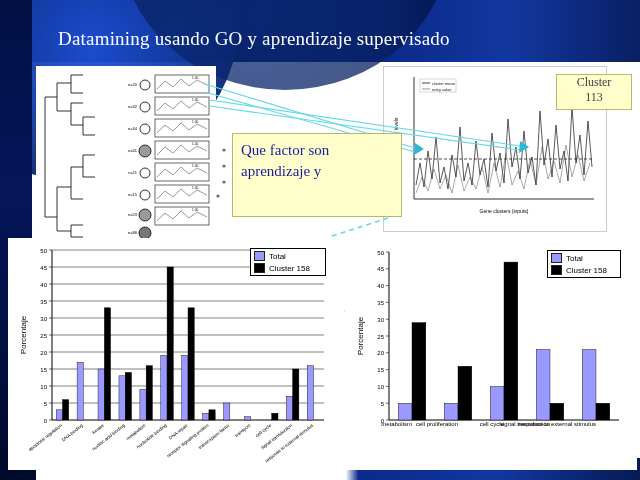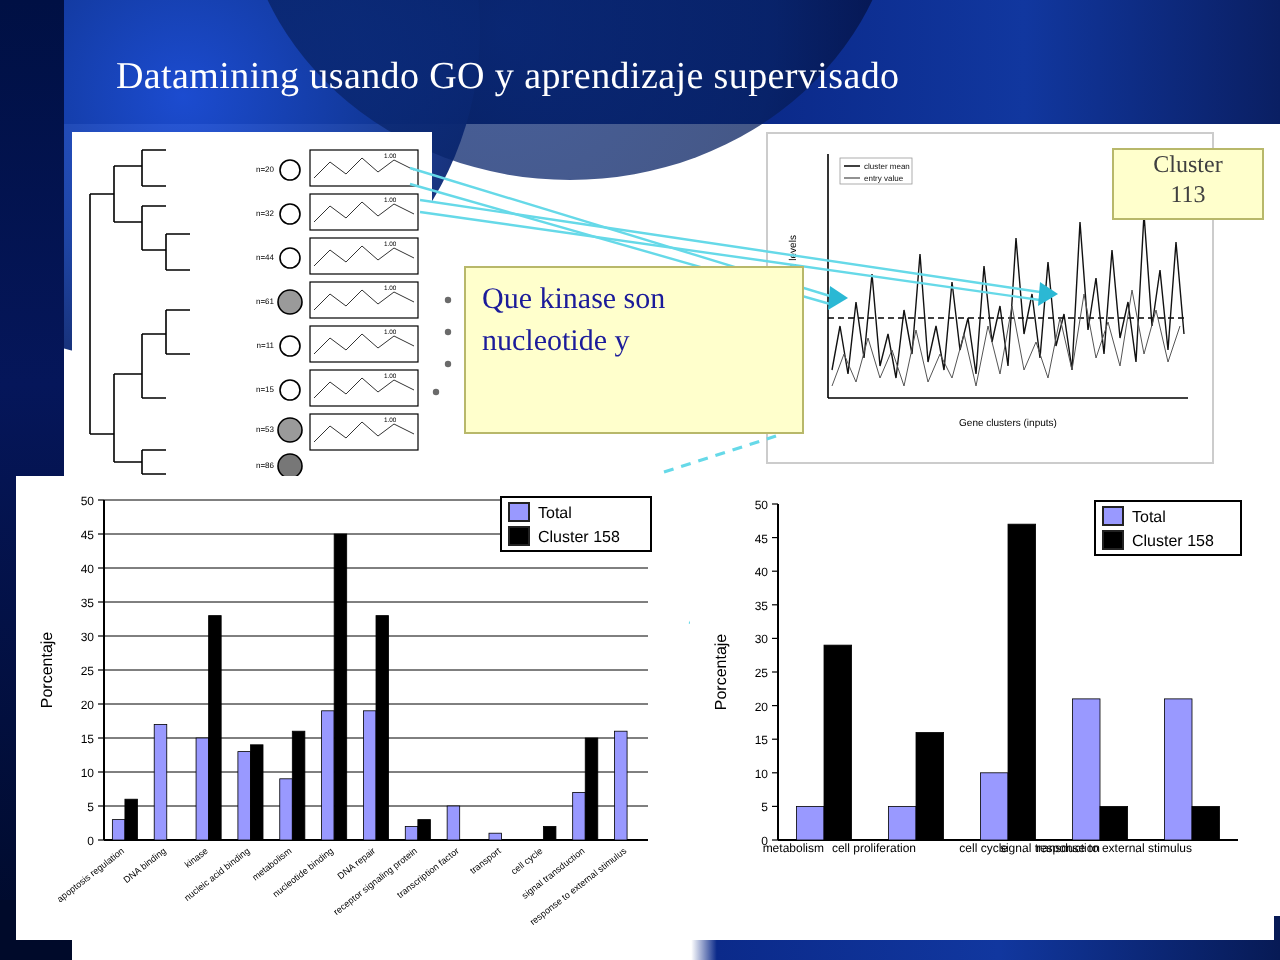--- a/index.html
+++ b/index.html
@@ -226,22 +226,22 @@
       <circle cx="218" cy="196" r="1.6"></circle>
     </g>
   </svg>
 
   <div class="callout" id="callout-cluster">
     <div>Cluster</div>
     <div>113</div>
   </div>
 
   <div class="callout" id="callout-question">
-    <div>Que kinase son</div>
-    <div>nucleotide y</div>
+    <div>Que factor son</div>
+    <div>aprendizaje y</div>
   </div>
 
   <div class="chartbox" id="chart-left">
     <svg id="svg-left" width="330" height="232" viewBox="0 0 330 232">
         <rect x="0" y="0" width="330" height="232" fill="#ffffff"></rect>
         <line x1="41" y1="182" x2="44" y2="182" stroke="#000" stroke-width="0.6"></line>
         <text x="39" y="184.5" font-size="6" text-anchor="end" fill="#000" font-family="Liberation Sans, sans-serif">0</text>
         <line x1="44" y1="165" x2="316" y2="165" stroke="#000000" stroke-width="0.5"></line>
         <line x1="41" y1="165" x2="44" y2="165" stroke="#000" stroke-width="0.6"></line>
         <text x="39" y="167.5" font-size="6" text-anchor="end" fill="#000" font-family="Liberation Sans, sans-serif">5</text>

